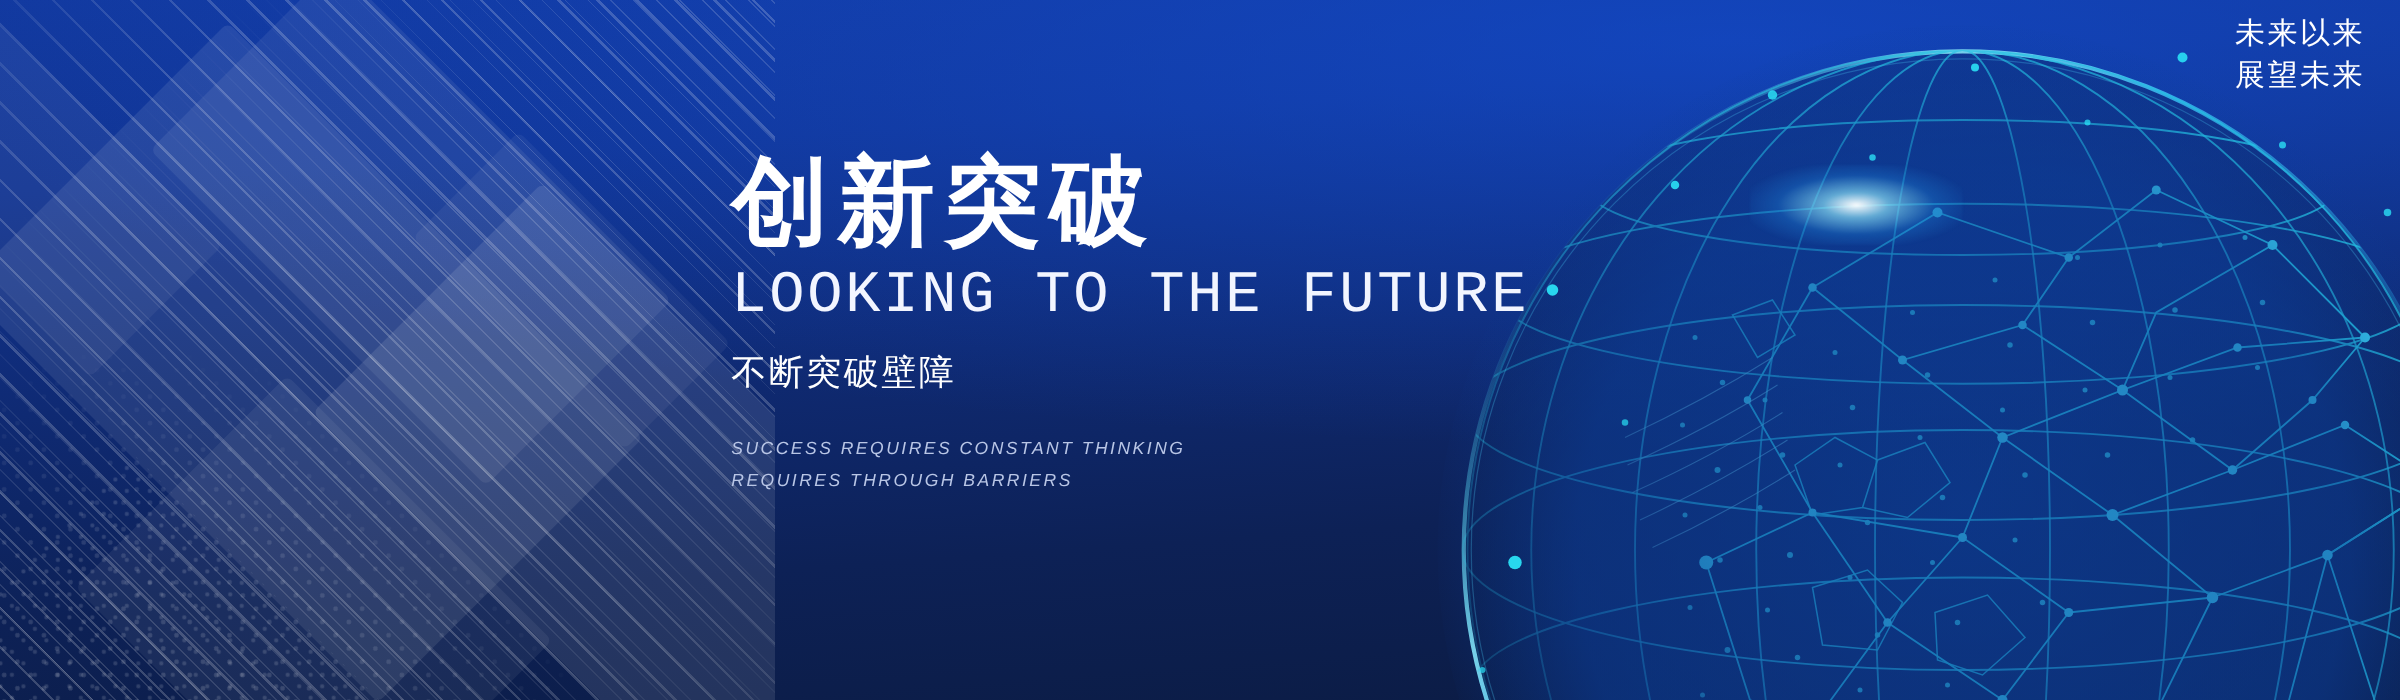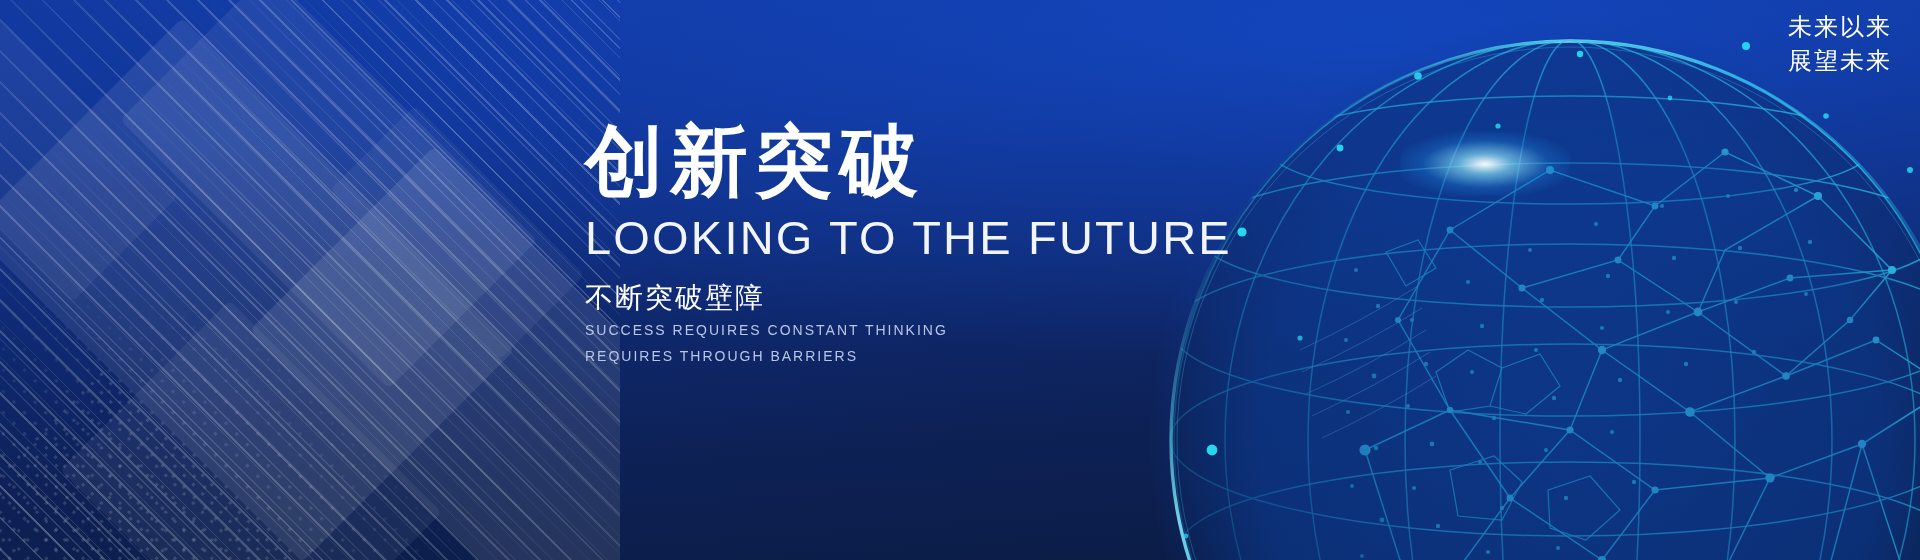--- a/index.html
+++ b/index.html
@@ -77,31 +77,31 @@
   
   .copy{ position:absolute; left:585px; top:122px; width:640px; }
 
   .title-cn{
     font-size:78px; font-weight:700; color:#ffffff;
     letter-spacing:7px; line-height:1.02; white-space:nowrap;
   }
   .title-en{
     margin-top:12px;
     font-size:47px; font-weight:300; color:#f2f5ff;
-    letter-spacing:2.2px; line-height:1.04; white-space:nowrap;
+    letter-spacing:2.2px; line-height:1.04; white-space:nowrap;font-family:Liberation Mono, monospace;
   }
   .sub-cn{
     margin-top:16px;
     font-size:28px; font-weight:400; color:#ffffff;
     letter-spacing:2px; line-height:1.42; white-space:nowrap;
   }
   .sub-en{
-    margin-top:0;
+    margin-top:28px;
     font-size:14px; font-weight:400; color:#b9c6e6;
-    letter-spacing:2.0px; line-height:1.85; white-space:nowrap;
+    letter-spacing:2.0px; line-height:1.85; white-space:nowrap;font-style:italic;
   }
 
   
   .corner{
     position:absolute; right:28px; top:10px;
     text-align:right;
     font-size:24px; font-weight:400; color:#ffffff;
     letter-spacing:2px; line-height:1.42;
   }
 

